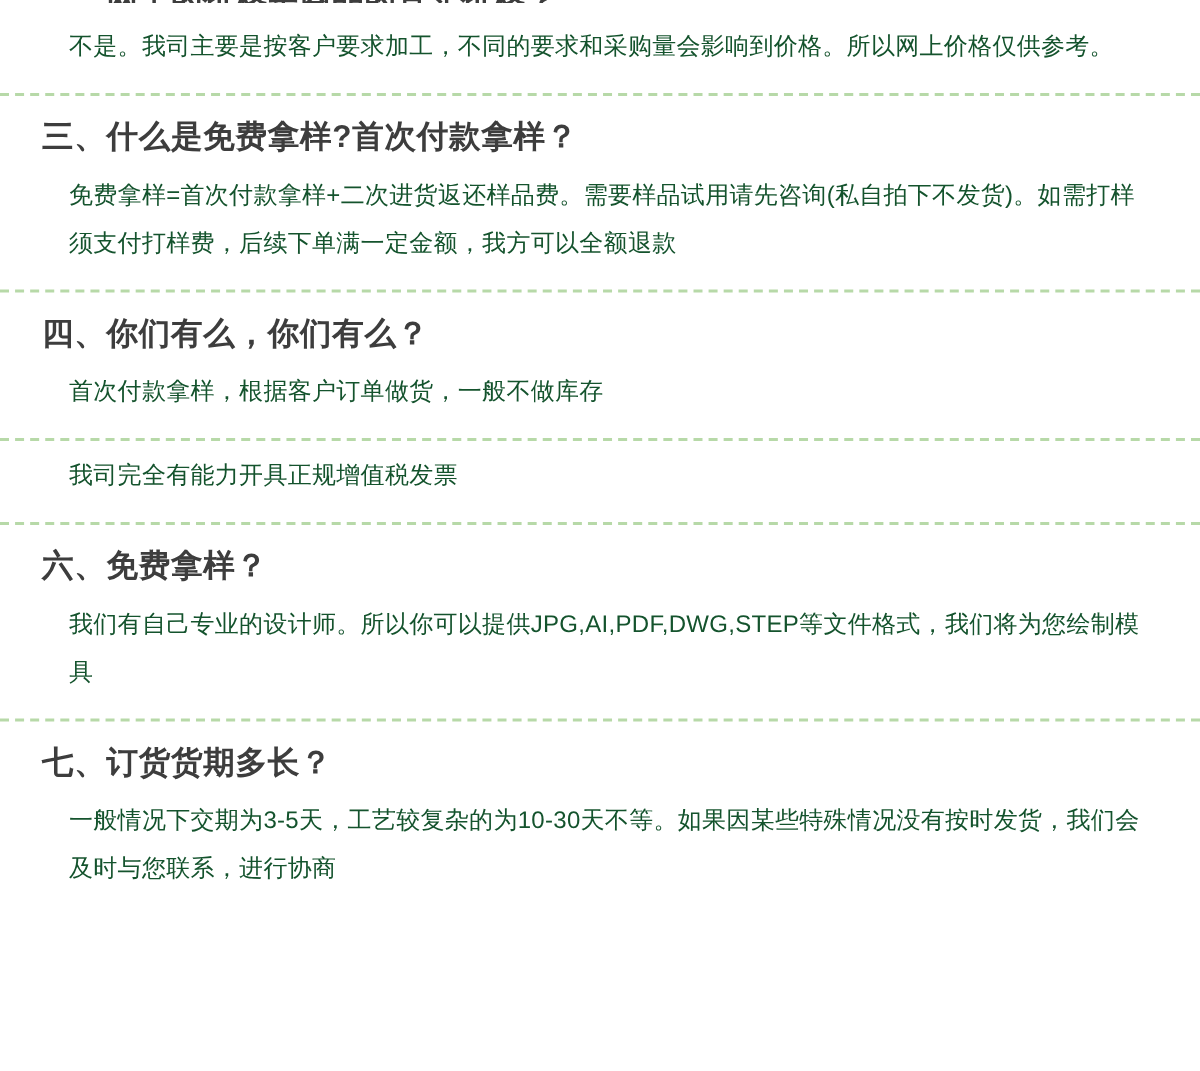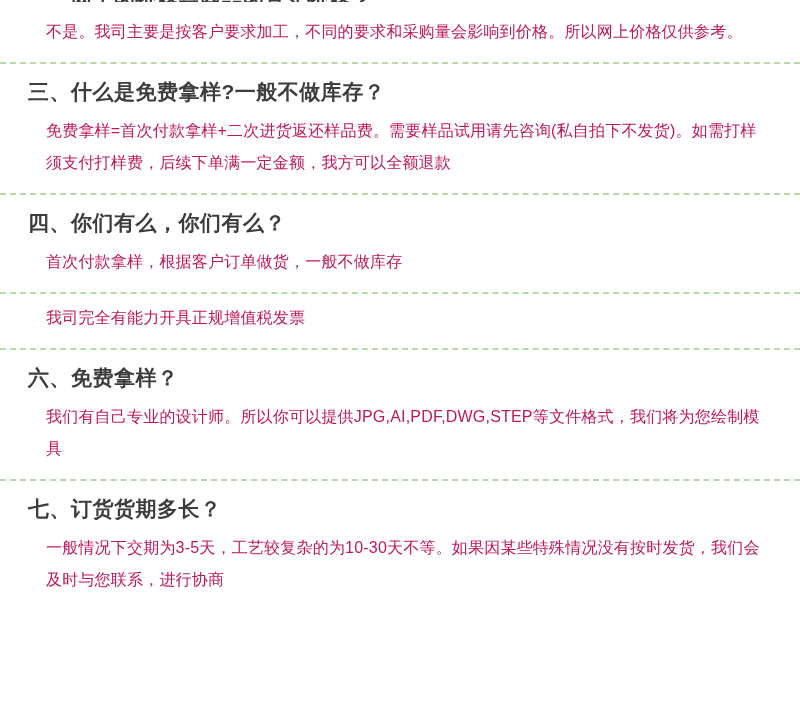--- a/index.html
+++ b/index.html
@@ -42,21 +42,21 @@
     font-size: 21px;
     font-weight: bold;
     line-height: 30px;
     letter-spacing: 0.5px;
     white-space: nowrap;
   }
   .a-row {
     padding: 8px 0 14px 18px;
   }
   .a-text {
-    color: #be185d;
+    color: #14532d;
     font-size: 16px;
     line-height: 32px;
     letter-spacing: 0.2px;
     max-width: 715px;
   }
   .first-item .q-row {
     padding-top: 0;
   }
   .first-item .q-text {
     
@@ -81,21 +81,21 @@
     </div>
     <div class="a-row">
       <div class="a-text">不是。我司主要是按客户要求加工，不同的要求和采购量会影响到价格。所以网上价格仅供参考。</div>
     </div>
   </div>
 
   <div class="divider"></div>
 
   <div class="faq-item">
     <div class="q-row">
-      <div class="q-text">三、什么是免费拿样?一般不做库存？</div>
+      <div class="q-text">三、什么是免费拿样?首次付款拿样？</div>
     </div>
     <div class="a-row">
       <div class="a-text">免费拿样=首次付款拿样+二次进货返还样品费。需要样品试用请先咨询(私自拍下不发货)。如需打样须支付打样费，后续下单满一定金额，我方可以全额退款</div>
     </div>
   </div>
 
   <div class="divider"></div>
 
   <div class="faq-item">
     <div class="q-row">

